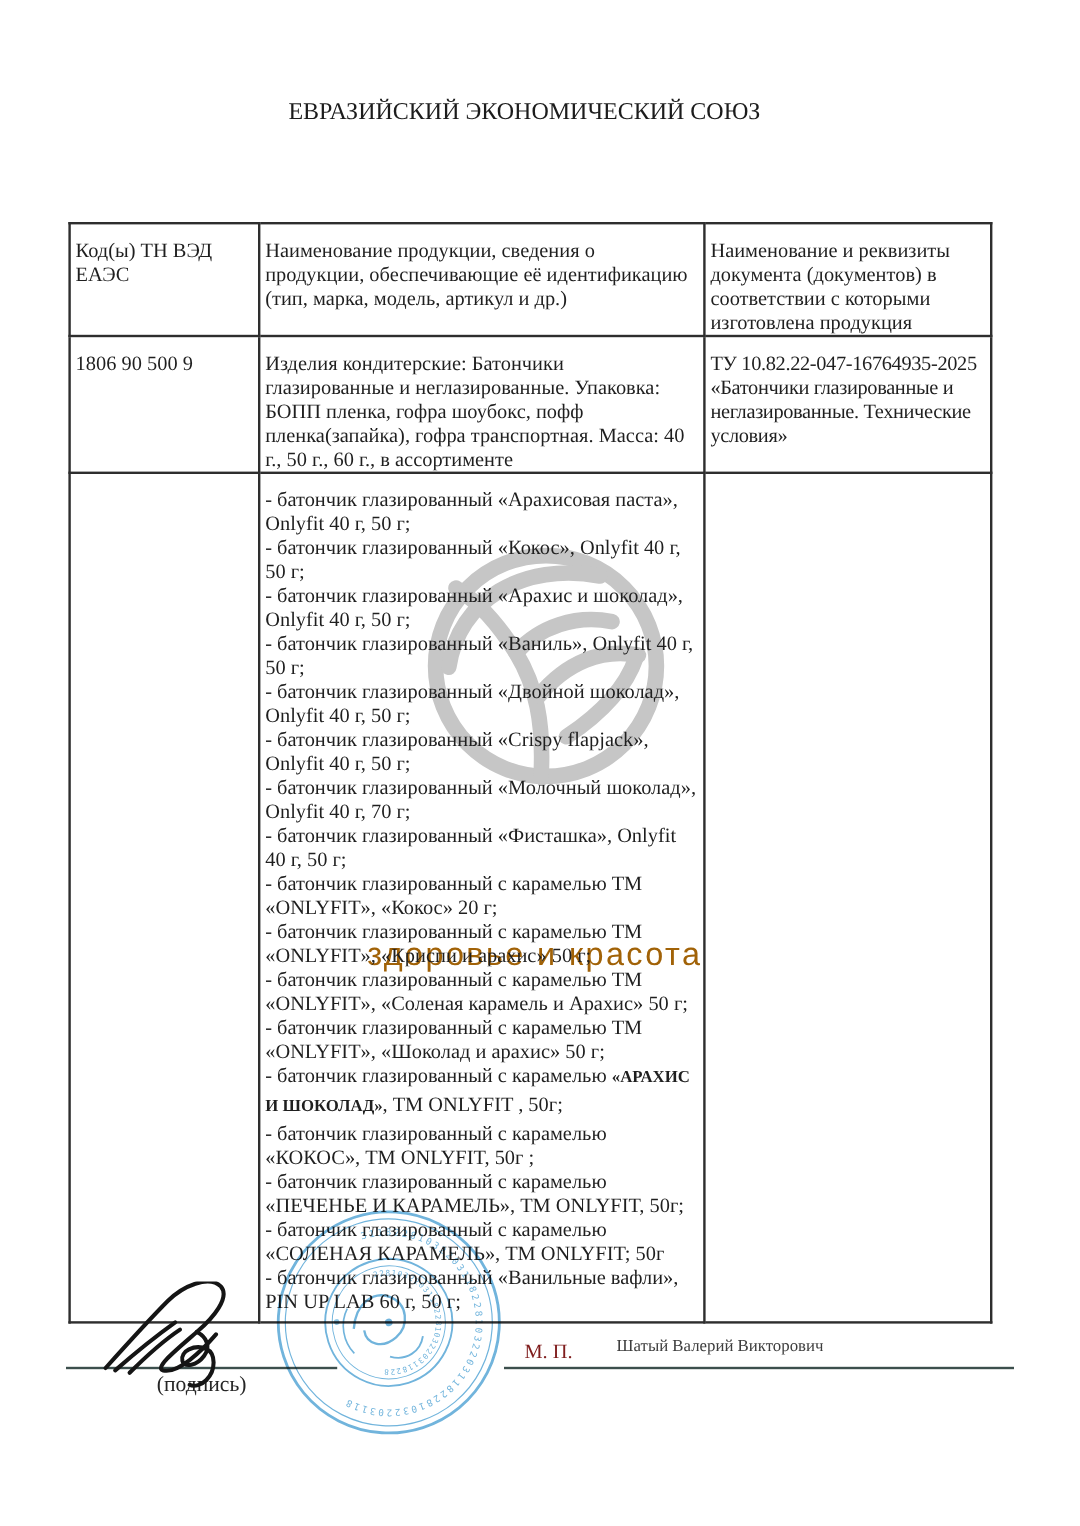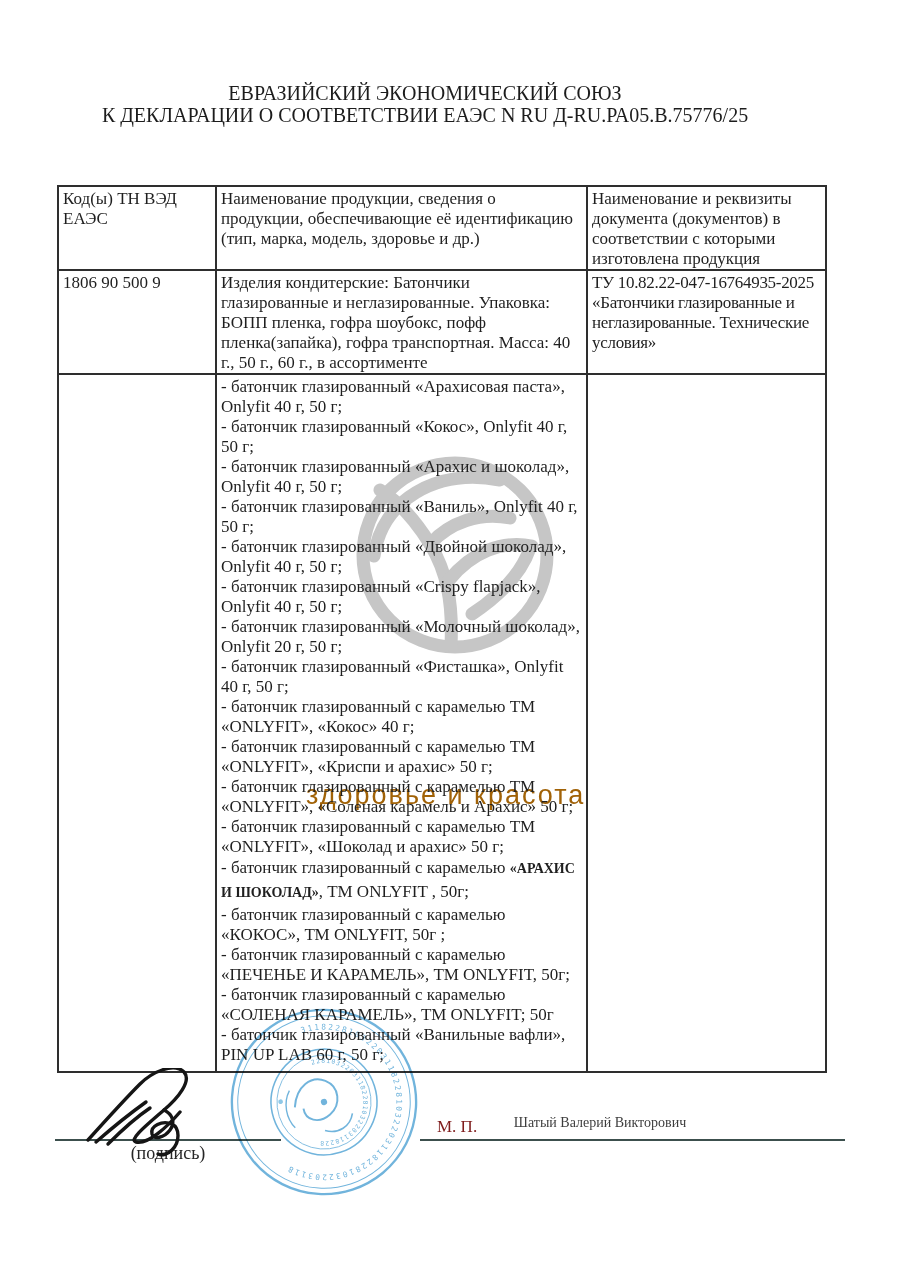--- a/index.html
+++ b/index.html
@@ -16,30 +16,30 @@
     font-weight:bold;font-size:112px;line-height:118px;letter-spacing:3px;
     color:#c2c2c2;white-space:nowrap;
   }
   .wm-tagline{
     left:306px;top:780px;width:400px;
     font-family:"Liberation Sans","DejaVu Sans",sans-serif;
     font-size:27px;letter-spacing:2px;color:#a16207;white-space:nowrap;
   }
   
   .content{position:absolute;inset:0;z-index:2;}
-  .title-block{position:absolute;left:6px;top:82px;width:838px;text-align:center;}
+  .title-block{position:absolute;left:18px;top:82px;width:838px;text-align:center;}
   .title-line{font-size:20px;line-height:22px;color:#1c1c1c;}
   
   table.decl{
     position:absolute;left:57px;top:185px;width:768px;
     border-collapse:collapse;table-layout:fixed;
   }
   table.decl td{
     border:2px solid #2e2e2e;vertical-align:top;
-    padding:2px 5px 0 4px;font-size:17px;line-height:20px;color:#1f1f1f;
+    padding:12px 5px 0 4px;font-size:17px;line-height:20px;color:#1f1f1f;
     overflow:hidden;
   }
   .col1{width:158px;}.col2{width:371px;}.col3{width:239px;}
   tr.hdr td{height:78px;}
   tr.r1 td{height:96px;}
   tr.r2 td{height:694px;}
   td.doccell{letter-spacing:-0.3px;}
   .product-line{margin:0;}
   .seg-large{font-size:14px;line-height:24px;font-weight:bold;}
   
@@ -68,52 +68,51 @@
     <path d="M78,92 C98,70 128,60 158,66"></path>
     <path d="M97,128 C120,100 150,88 180,94"></path>
     <path d="M120,162 C150,142 170,120 178,96"></path>
   </svg>
   <div class="wm wm-tagline">здоровье и красота</div>
 
   <div class="content">
 
     <div class="title-block">
       <div class="title-line">ЕВРАЗИЙСКИЙ ЭКОНОМИЧЕСКИЙ СОЮЗ</div>
-      <div class="title-line">К ДЕКЛАРАЦИИ О СООТВЕТСТВИИ ЕАЭС N RU Д-RU.РА05.В.75776/25</div>
     </div>
 
     <table class="decl">
       <colgroup>
           <col class="col1">
           <col class="col2">
           <col class="col3">
         </colgroup>
       <tbody>
           <tr class="hdr">
         <td>Код(ы) ТН ВЭД ЕАЭС</td>
-        <td>Наименование продукции, сведения о продукции, обеспечивающие её идентификацию (тип, марка, модель, здоровье и др.)</td>
+        <td>Наименование продукции, сведения о продукции, обеспечивающие её идентификацию (тип, марка, модель, артикул и др.)</td>
         <td>Наименование и реквизиты документа (документов) в соответствии с которыми изготовлена продукция</td>
       </tr>
       <tr class="r1">
         <td>1806 90 500 9</td>
         <td>Изделия кондитерские: Батончики глазированные и неглазированные. Упаковка: БОПП пленка, гофра шоубокс, пофф пленка(запайка), гофра транспортная. Масса: 40 г., 50 г., 60 г., в ассортименте</td>
         <td class="doccell">ТУ 10.82.22-047-16764935-2025 «Батончики глазированные и неглазированные. Технические условия»</td>
       </tr>
       <tr class="r2">
         <td></td>
         <td>
               <div class="product-line"><span>- батончик глазированный «Арахисовая паста», Onlyfit 40 г, 50 г;</span></div>
               <div class="product-line"><span>- батончик глазированный «Кокос», Onlyfit 40 г, 50 г;</span></div>
               <div class="product-line"><span>- батончик глазированный «Арахис и шоколад», Onlyfit 40 г, 50 г;</span></div>
               <div class="product-line"><span>- батончик глазированный «Ваниль», Onlyfit 40 г, 50 г;</span></div>
               <div class="product-line"><span>- батончик глазированный «Двойной шоколад», Onlyfit 40 г, 50 г;</span></div>
               <div class="product-line"><span>- батончик глазированный «Crispy flapjack», Onlyfit 40 г, 50 г;</span></div>
-              <div class="product-line"><span>- батончик глазированный «Молочный шоколад», Onlyfit 20 г, 50 г;</span></div>
+              <div class="product-line"><span>- батончик глазированный «Молочный шоколад», Onlyfit 40 г, 70 г;</span></div>
               <div class="product-line"><span>- батончик глазированный «Фисташка», Onlyfit 40 г, 50 г;</span></div>
-              <div class="product-line"><span>- батончик глазированный с карамелью ТМ «ONLYFIT», «Кокос» 40 г;</span></div>
+              <div class="product-line"><span>- батончик глазированный с карамелью ТМ «ONLYFIT», «Кокос» 20 г;</span></div>
               <div class="product-line"><span>- батончик глазированный с карамелью ТМ «ONLYFIT», «Криспи и арахис» 50 г;</span></div>
               <div class="product-line"><span>- батончик глазированный с карамелью ТМ «ONLYFIT», «Соленая карамель и Арахис» 50 г;</span></div>
               <div class="product-line"><span>- батончик глазированный с карамелью ТМ «ONLYFIT», «Шоколад и арахис» 50 г;</span></div>
               <div class="product-line"><span>- батончик глазированный с карамелью </span><span class="seg-large">«АРАХИС И ШОКОЛАД»</span><span>, ТМ ONLYFIT , 50г;</span></div>
               <div class="product-line"><span>- батончик глазированный с карамелью «КОКОС», ТМ ONLYFIT, 50г ;</span></div>
               <div class="product-line"><span>- батончик глазированный с карамелью «ПЕЧЕНЬЕ И КАРАМЕЛЬ», ТМ ONLYFIT, 50г;</span></div>
               <div class="product-line"><span>- батончик глазированный с карамелью «СОЛЕНАЯ КАРАМЕЛЬ», ТМ ONLYFIT; 50г</span></div>
               <div class="product-line"><span>- батончик глазированный «Ванильные вафли», PIN UP LAB 60 г, 50 г;</span></div>
             </td>
         <td></td>

